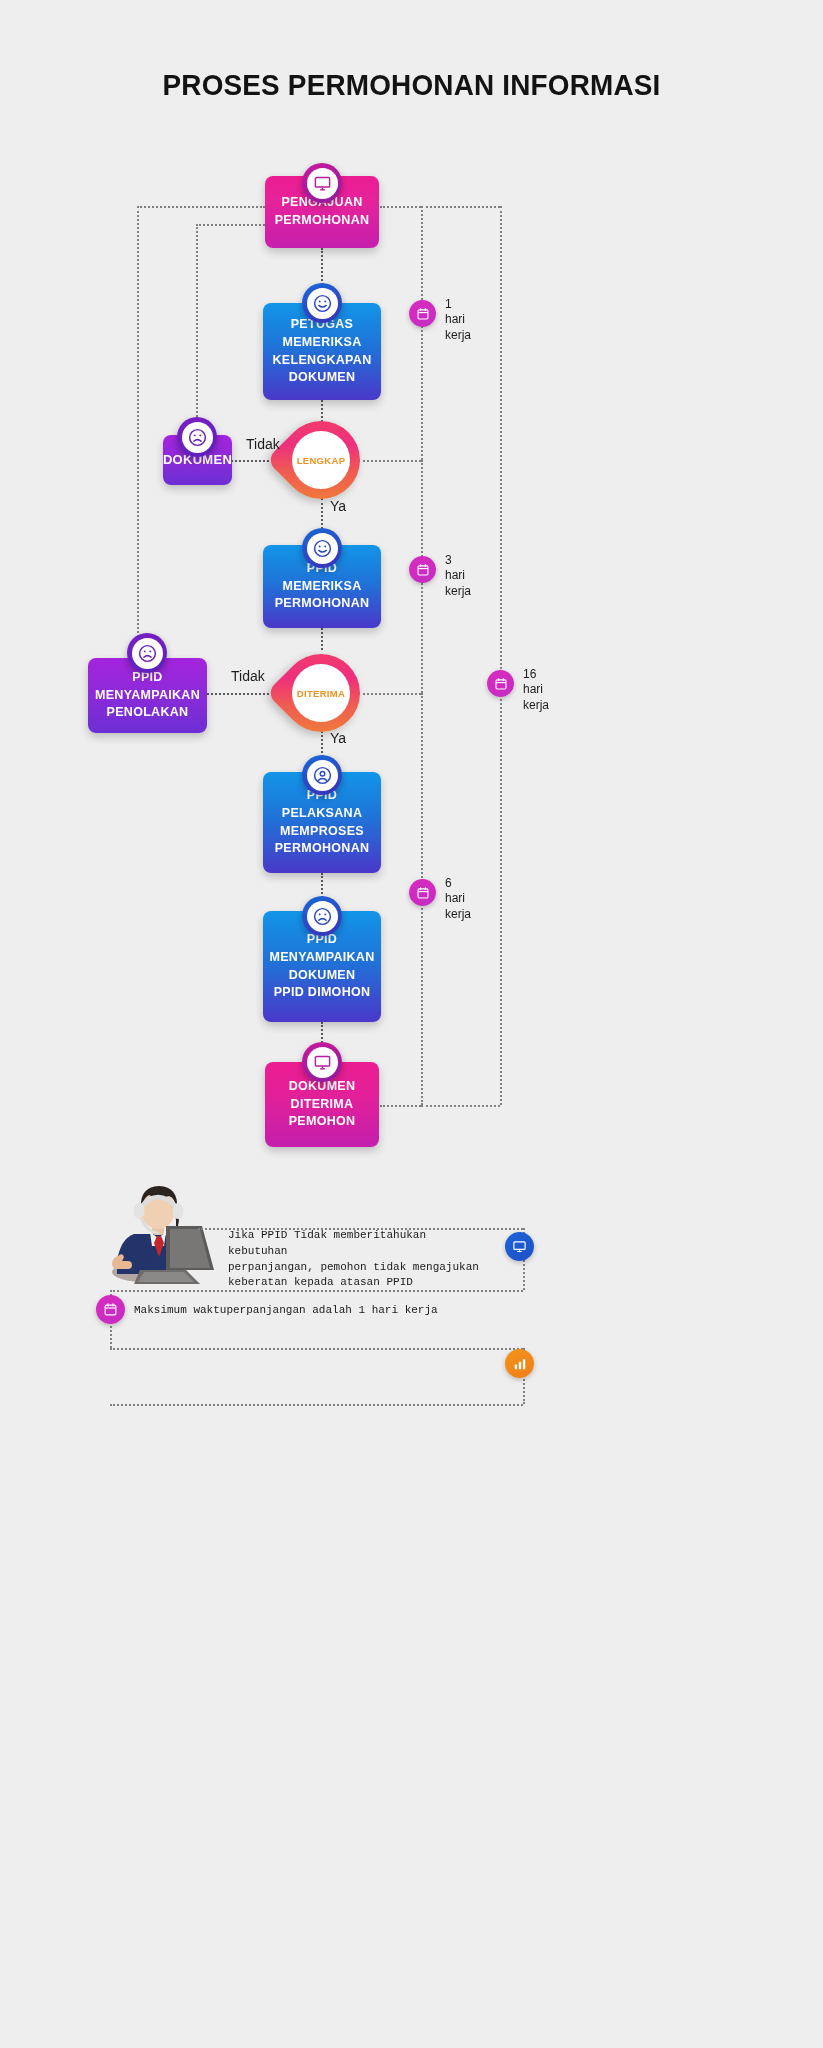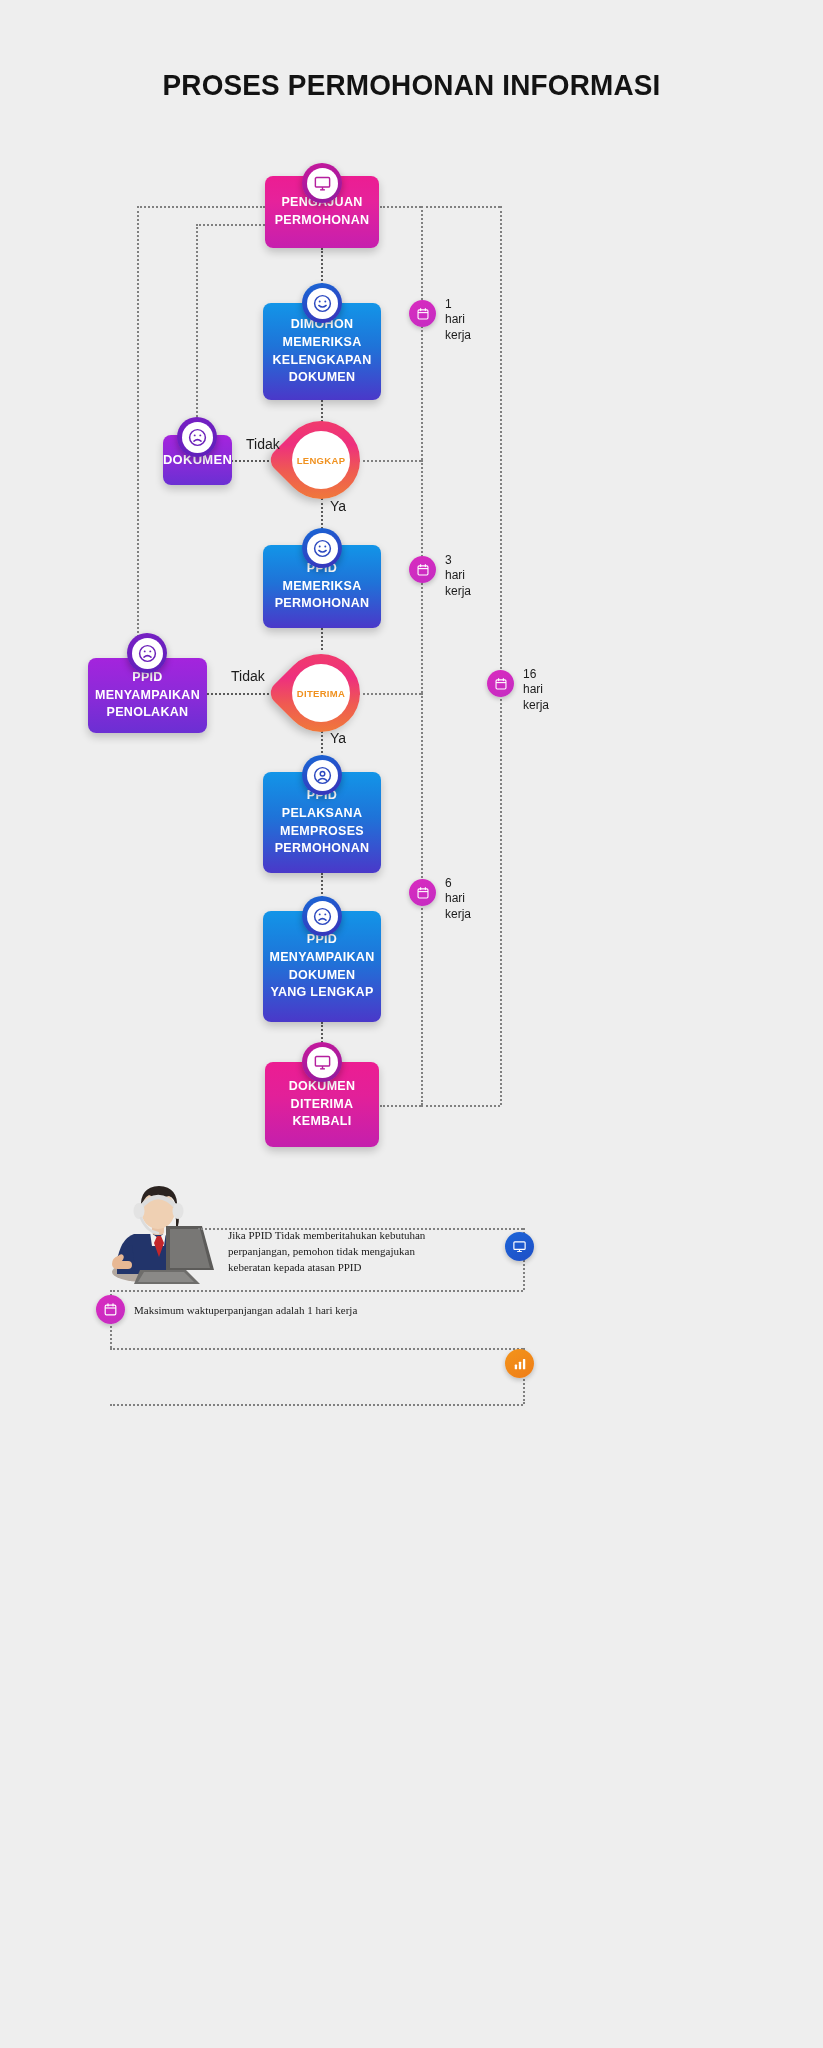--- a/index.html
+++ b/index.html
@@ -104,21 +104,21 @@
   .dur .txt {
     margin-left: 9px; font-size: 12px; line-height: 1.28;
     color: #1c1c1c; margin-top: -3px;
   }
   .dur .txt span { display: block; }
 
   
   .note-text {
     position: absolute;
     font-size: 11px; line-height: 1.44; color: #1a1a1a;
-    font-family: Liberation Serif, serif;
+    font-family: Liberation Mono, monospace;
   }
   .note-text span { display: block; }
   .note-icon {
     position: absolute; width: 29px; height: 29px; border-radius: 50%;
     display: flex; align-items: center; justify-content: center;
     box-shadow: 0 2px 5px rgba(0,0,0,0.22);
   }
   .ni-magenta { background: linear-gradient(150deg,#d92bbf,#c42cc2); }
   .ni-blue    { background: linear-gradient(150deg,#1b64d8,#1f4fc6); }
   .ni-orange  { background: linear-gradient(150deg,#f3941b,#ef7d17); }
@@ -177,21 +177,21 @@
       <svg width="19" height="19" viewBox="0 0 24 24" fill="none" stroke="#b51f9e" stroke-width="1.8">
         <rect x="3" y="4.5" width="18" height="12" rx="1.5"></rect>
         <line x1="9" y1="20" x2="15" y2="20"></line>
         <line x1="12" y1="16.5" x2="12" y2="20"></line>
       </svg>
     </div>
   </div>
 
   <div class="node g-blue" style="left:263px; top:303px; width:118px; height:97px;">
     <div class="lines">
-      <span>DIMOHON</span>
+      <span>PETUGAS</span>
       <span>MEMERIKSA</span>
       <span>KELENGKAPAN</span>
       <span>DOKUMEN</span>
     </div>
   </div>
   <div class="badge ring-blue" style="left:302px; top:283px;">
     <div class="inner">
       <svg width="21" height="21" viewBox="0 0 24 24" fill="none" stroke="#2c49c0" stroke-width="1.7">
         <circle cx="12" cy="12" r="9"></circle>
         <circle cx="8.8" cy="9.8" r="1.1" fill="#2c49c0" stroke="none"></circle>
@@ -281,39 +281,39 @@
         <path d="M7.2 17.6 Q12 13.4 16.8 17.6" stroke-linecap="round"></path>
       </svg>
     </div>
   </div>
 
   <div class="node g-blue" style="left:263px; top:911px; width:118px; height:111px;">
     <div class="lines">
       <span>PPID</span>
       <span>MENYAMPAIKAN</span>
       <span>DOKUMEN</span>
-      <span>YANG LENGKAP</span>
+      <span>PPID DIMOHON</span>
     </div>
   </div>
   <div class="badge ring-blue" style="left:302px; top:896px;">
     <div class="inner">
       <svg width="21" height="21" viewBox="0 0 24 24" fill="none" stroke="#2c49c0" stroke-width="1.7">
         <circle cx="12" cy="12" r="9"></circle>
         <circle cx="8.8" cy="9.6" r="1.1" fill="#2c49c0" stroke="none"></circle>
         <circle cx="15.2" cy="9.6" r="1.1" fill="#2c49c0" stroke="none"></circle>
         <path d="M8 16.2 Q12 12.6 16 16.2" stroke-linecap="round"></path>
       </svg>
     </div>
   </div>
 
   <div class="node g-magenta2" style="left:265px; top:1062px; width:114px; height:85px;">
     <div class="lines">
       <span>DOKUMEN</span>
       <span>DITERIMA</span>
-      <span>KEMBALI</span>
+      <span>PEMOHON</span>
     </div>
   </div>
   <div class="badge ring-magenta" style="left:302px; top:1042px;">
     <div class="inner">
       <svg width="19" height="19" viewBox="0 0 24 24" fill="none" stroke="#b51f9e" stroke-width="1.8">
         <rect x="3" y="4.5" width="18" height="12" rx="1.5"></rect>
         <line x1="9" y1="20" x2="15" y2="20"></line>
         <line x1="12" y1="16.5" x2="12" y2="20"></line>
       </svg>
     </div>

